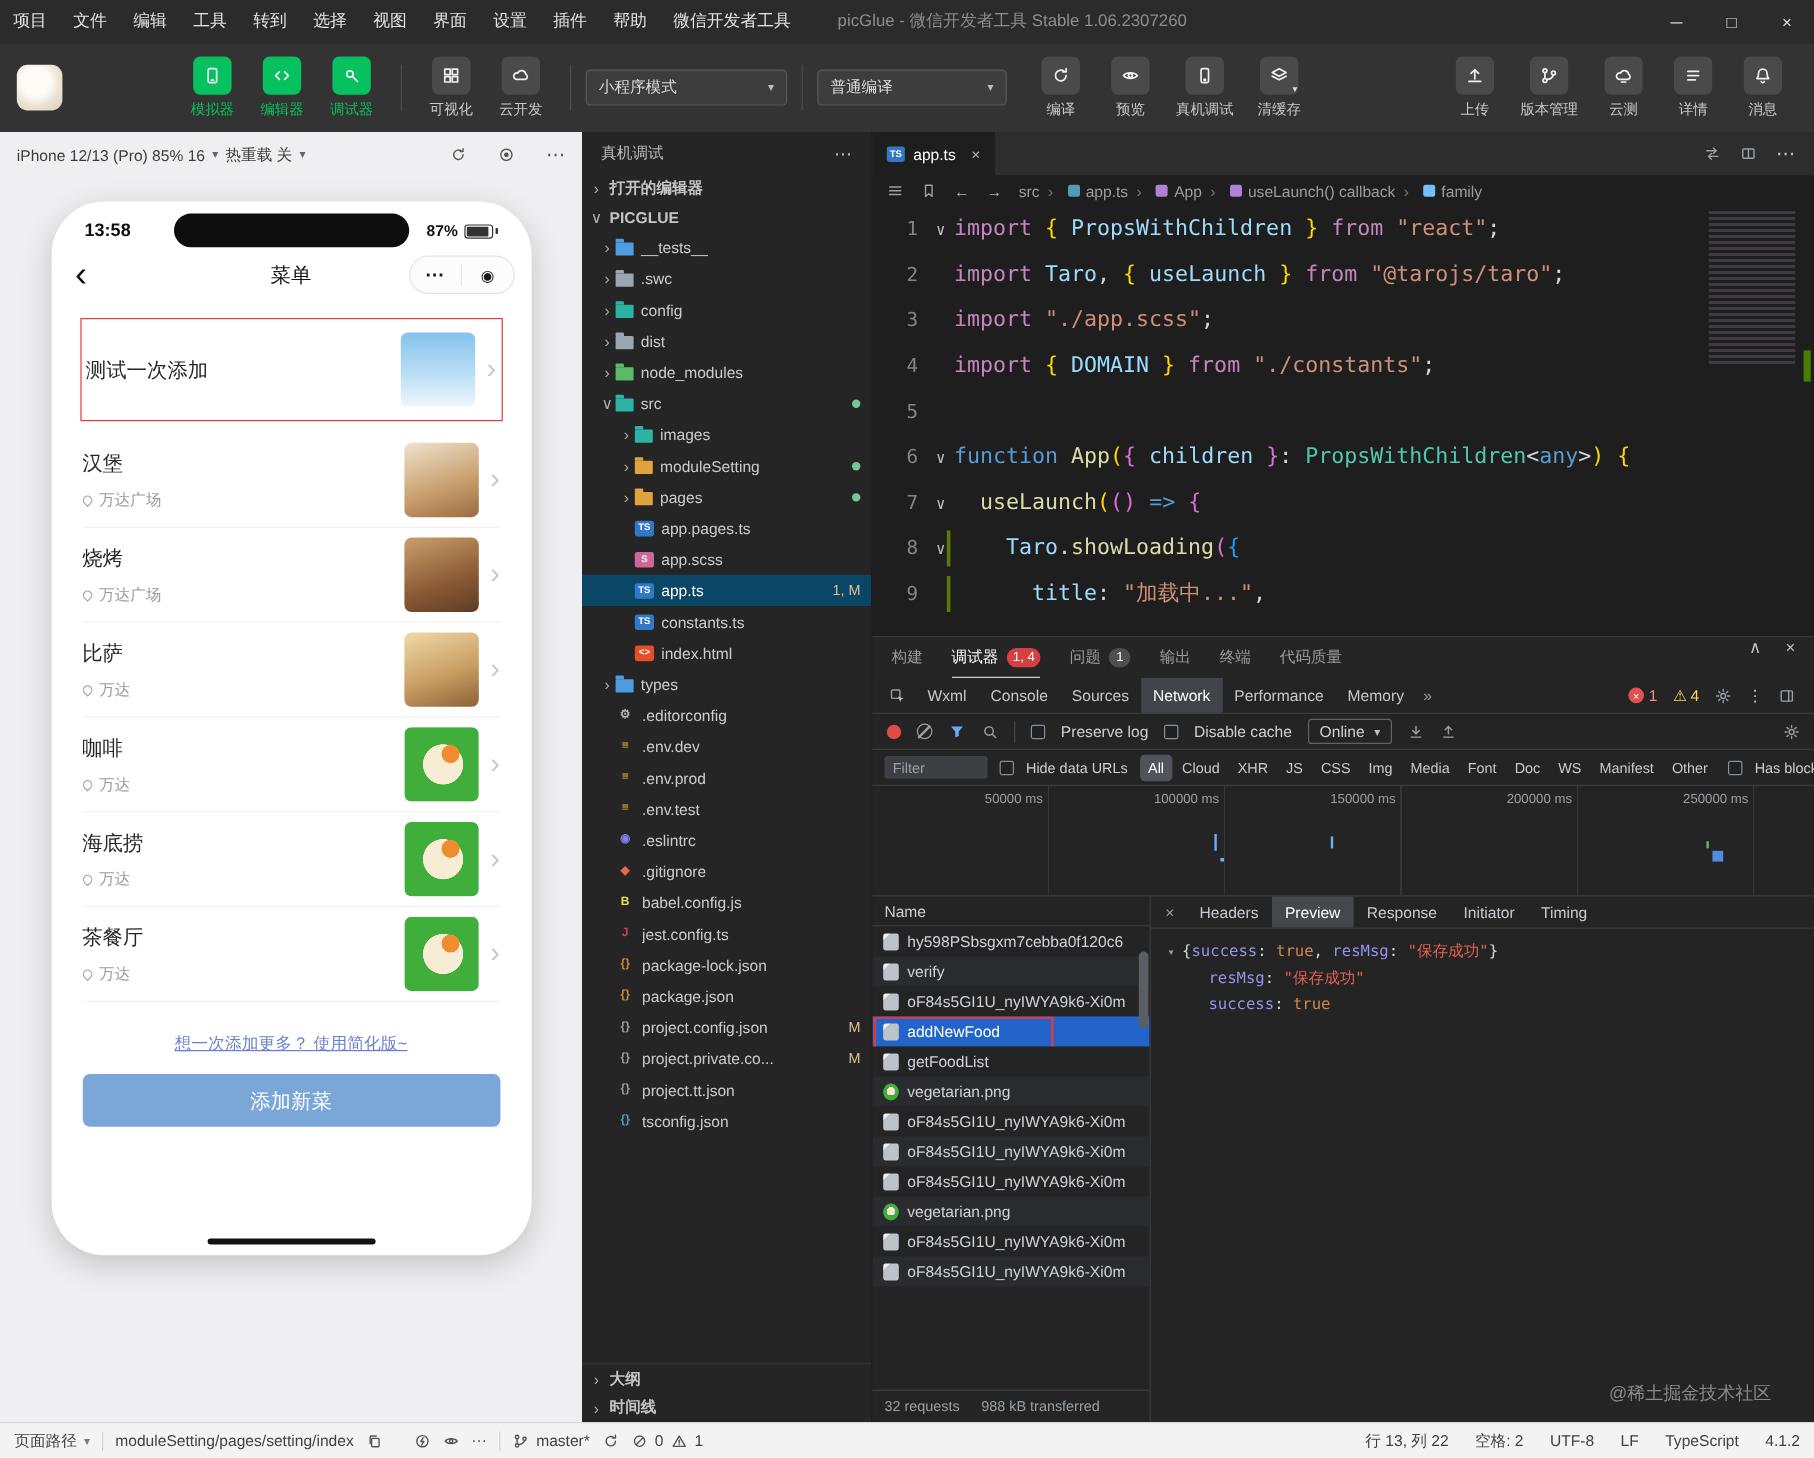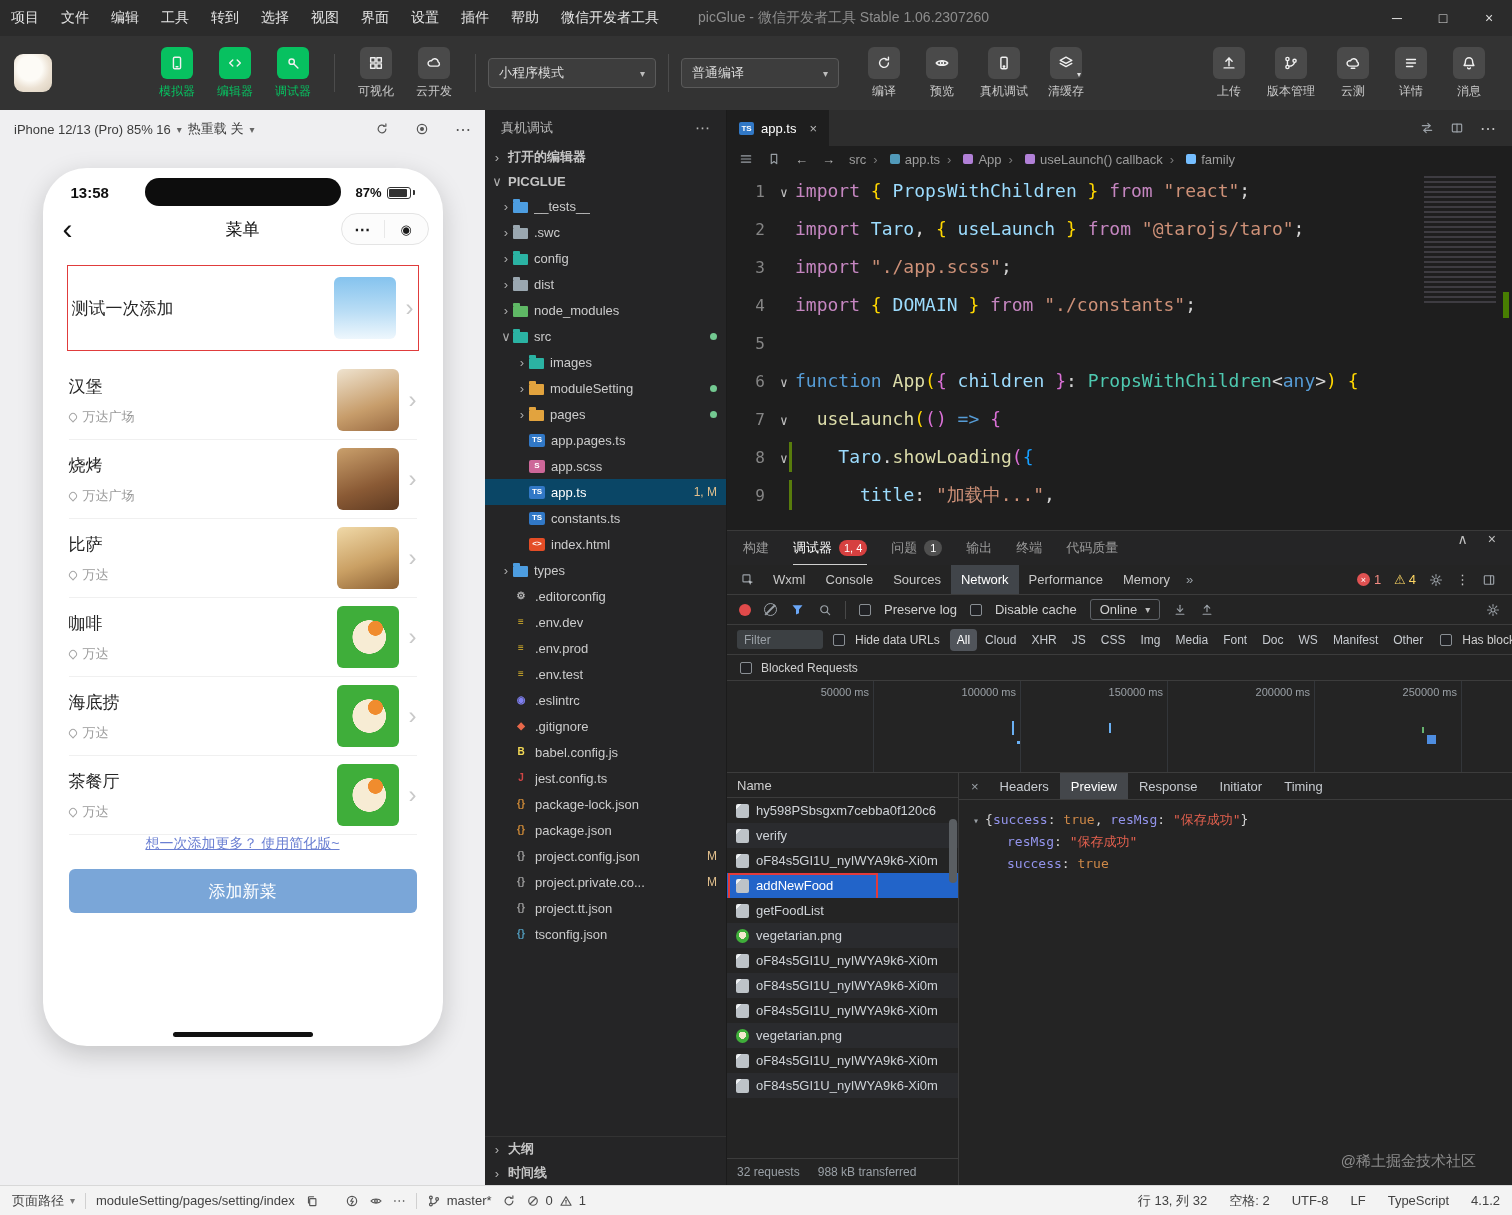--- a/index.html
+++ b/index.html
@@ -68,21 +68,21 @@
 .food-loc{display:flex;align-items:center;gap:6px;color:#9a9a9a;font-size:13px;margin-top:10px}
 .pin{width:8px;height:8px;border:1.5px solid #a6a6a6;border-radius:50% 50% 50% 0;transform:rotate(-45deg);flex:none}
 .food-img{margin-left:auto;width:62px;height:62px;border-radius:6px;flex:none}
 .fchev{color:#c9c9c9;font-size:24px;margin-left:10px;line-height:1}
 .img-sky{background:linear-gradient(180deg,#85c3ee 0%,#b9ddf5 55%,#eef7fd 100%)}
 .img-drink{background:linear-gradient(160deg,#efe3cf,#c79d6b 60%,#9a6b42)}
 .img-bbq{background:linear-gradient(160deg,#caa06c,#8a5a35 60%,#5f3b22)}
 .img-pizza{background:linear-gradient(160deg,#f0d9a8,#caa064 55%,#8d6134)}
 .img-veg{background:radial-gradient(circle at 62% 36%,#f08c2e 0 13%,transparent 14%),
   radial-gradient(circle at 52% 50%,#f7ecd4 0 37%,transparent 38%),#3fae3a}
-.more-link{text-align:center;color:#6a7fd2;text-decoration:underline;font-size:14px;}
+.more-link{text-align:center;color:#6a7fd2;text-decoration:underline;font-size:14px;margin-top:26px}
 .add-btn{margin:16px 26px 0;height:44px;border-radius:6px;background:#7aa6d8;color:#fff;font-size:17px;
   display:flex;align-items:center;justify-content:center}
 .home-bar{position:absolute;bottom:9px;left:50%;transform:translateX(-50%);width:140px;height:5px;border-radius:3px;background:#111}
 
 
 .explorer{width:242px;background:#252526;color:#cccccc;display:flex;flex-direction:column;font-size:13px;flex:none;border-right:1px solid #1b1b1b}
 .exp-head{height:35px;display:flex;align-items:center;padding:0 16px;color:#b9b9b9;flex:none}
 .exp-more{margin-left:auto;color:#b9b9b9;font-size:15px}
 .section{height:24px;display:flex;align-items:center;font-weight: bold;padding:0 6px;gap:5px;color:#c5c5c5;flex:none}
 .sec-chev{width:12px;text-align:center;color:#b0b0b0;font-weight:normal}
@@ -1075,24 +1075,20 @@
                 <span class="pill">Media</span>
                 <span class="pill">Font</span>
                 <span class="pill">Doc</span>
                 <span class="pill">WS</span>
                 <span class="pill">Manifest</span>
                 <span class="pill">Other</span>
               </span>
             <span class="chk"></span>
             <span class="lbl">Has blocked cookies</span>
           </div>
-          <div class="dt-blocked">
-            <span class="chk"></span>
-            <span class="lbl">Blocked Requests</span>
-          </div>
 
           <div class="dt-timeline">
             <span class="tl-labels">
 
             <span class="tl-label">50000 ms</span>
                 <span class="tl-label">100000 ms</span>
                 <span class="tl-label">150000 ms</span>
                 <span class="tl-label">200000 ms</span>
                 <span class="tl-label">250000 ms</span>
               </span>
@@ -1250,21 +1246,21 @@
         </svg>
       <span>0</span>
       <svg class="ic14d" viewBox="0 0 18 18">
           <path d="M9 3.5 L15.5 14.5 H2.5 Z"></path>
           <line x1="9" y1="8" x2="9" y2="11"></line>
           <line x1="9" y1="12.6" x2="9" y2="12.9"></line>
         </svg>
       <span>1</span>
     </span>
     <span class="sb-right">
-      <span>行 13, 列 32</span>
+      <span>行 13, 列 22</span>
       <span>空格: 2</span>
       <span>UTF-8</span>
       <span>LF</span>
       <span>TypeScript</span>
       <span>4.1.2</span>
     </span>
   </div>
 
   <div class="watermark">@稀土掘金技术社区</div>
 </div>

